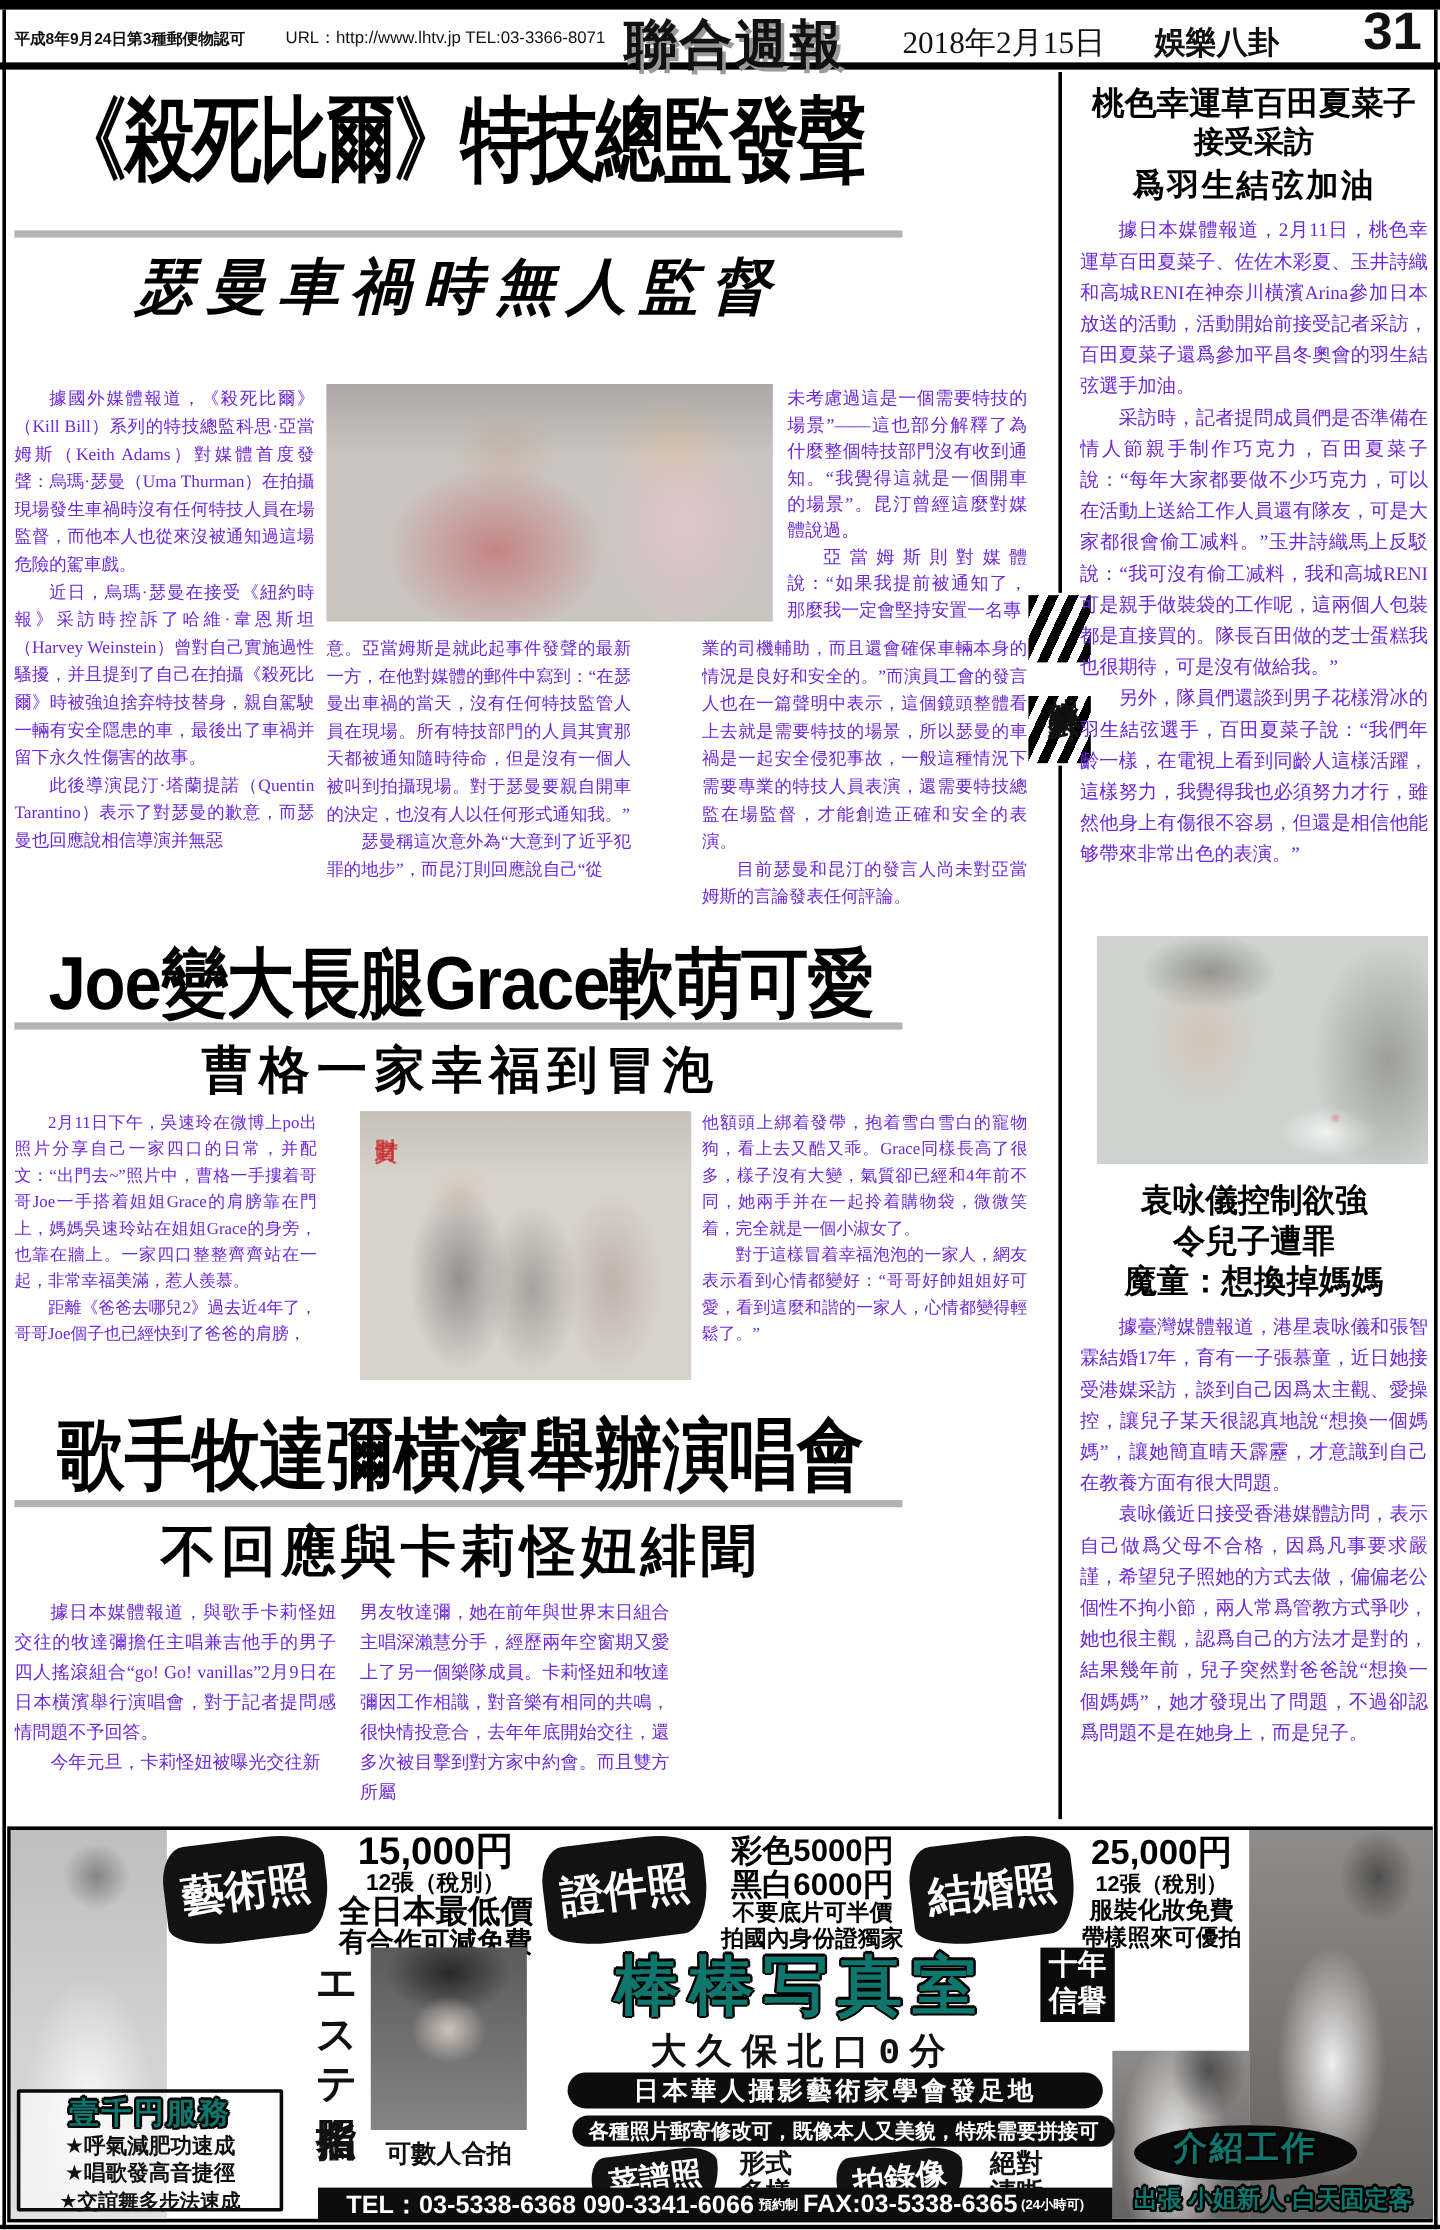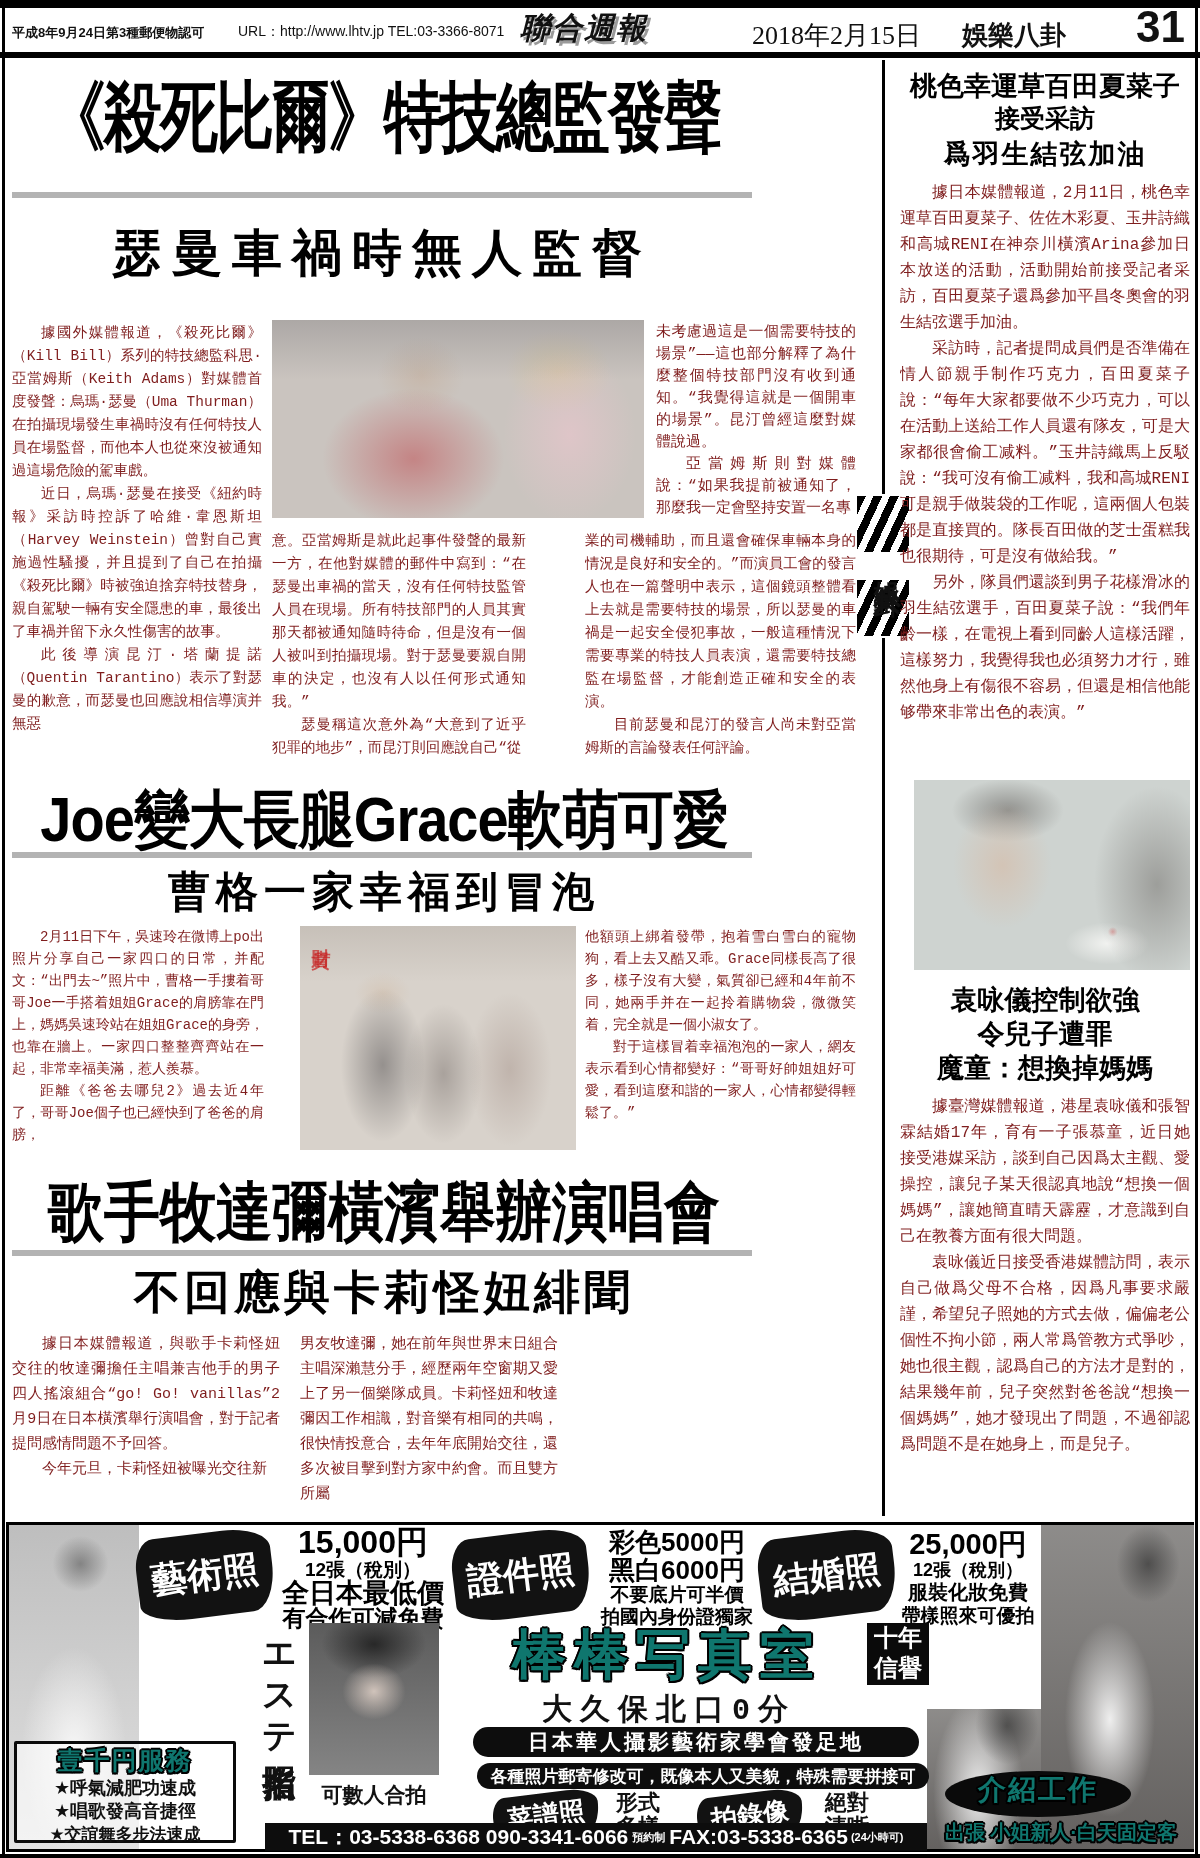--- a/index.html
+++ b/index.html
@@ -3,21 +3,21 @@
 <meta charset="utf-8">
 <style>
   html,body{margin:0;padding:0;background:#e8e8e8;}
   .page{position:relative;width:1200px;height:1858px;background:#ffffff;overflow:hidden;
         font-family:"Liberation Serif","DejaVu Serif",serif;color:#111;}
   .abs{position:absolute;}
   .sans{font-family:"Liberation Sans","DejaVu Sans",sans-serif;}
   .serif{font-family:"Liberation Serif","DejaVu Serif",serif;}
   .bar{position:absolute;background:#000;}
   .rule{position:absolute;background:#b3b3b3;}
-  .jtext{position:absolute;text-align:justify;color:#7f1d1d;overflow:hidden;font-family:Liberation Mono, monospace;}
+  .jtext{position:absolute;text-align:justify;color:#6d28d9;overflow:hidden;}
   .jtext p{margin:0;text-indent:2em;}
   .hl{position:absolute;font-weight:bold;color:#000;white-space:nowrap;text-align:center;}
   .photo{position:absolute;}
   .vert{writing-mode:vertical-rl;text-orientation:upright;}
   .stripes{width:52px;height:56px;background:repeating-linear-gradient(115deg,#000 0 8px,#fff 8px 15px);}
   .flag{position:absolute;background:#121212;color:#fff;display:flex;align-items:center;justify-content:center;
         font-weight:bold;border-radius:20px 46px 24px 50px/32px 22px 46px 18px;transform:rotate(-7deg);}
   .outline-w{color:#0f766e;font-weight:bold;
         text-shadow:2px 0 #000,-2px 0 #000,0 2px #000,0 -2px #000,1.5px 1.5px #000,-1.5px -1.5px #000,1.5px -1.5px #000,-1.5px 1.5px #000;}
   .blackbar{position:absolute;background:#0d0d0d;color:#fff;display:flex;align-items:center;justify-content:center;font-weight:bold;}
@@ -60,35 +60,35 @@
 <div class="page">
 
   <div class="bar" style="left:0;top:0;width:1200px;height:8px;"></div>
   <div class="bar" style="left:0;top:52px;width:1200px;height:6px;"></div>
   <div class="bar" style="left:2px;top:8px;width:3px;height:1848px;"></div>
   <div class="bar" style="left:1195px;top:8px;width:3px;height:1848px;"></div>
   <div class="bar" style="left:0;top:1854px;width:1200px;height:4px;"></div>
 
   <div class="abs sans" style="left:12px;top:24px;font-size:13px;font-weight:bold;">平成8年9月24日第3種郵便物認可</div>
   <div class="abs sans" style="left:238px;top:23px;font-size:14px;">URL：http://www.lhtv.jp  TEL:03-3366-8071</div>
-  <div class="abs serif" style="left:520px;top:8px;font-size:30px;font-weight:bold;letter-spacing:2px;text-shadow:3px 3px 0 #9a9a9a;font-style:italic;">聯合週報</div>
+  <div class="abs serif" style="left:520px;top:8px;font-size:44px;font-weight:bold;letter-spacing:2px;text-shadow:3px 3px 0 #9a9a9a;">聯合週報</div>
   <div class="abs serif" style="left:752px;top:18px;font-size:26px;">2018年2月15日</div>
   <div class="abs serif" style="left:962px;top:18px;font-size:26px;font-weight:bold;">娛樂八卦</div>
   <div class="abs sans" style="left:1136px;top:2px;font-size:44px;font-weight:bold;">31</div>
 
   <div class="bar" style="left:882px;top:60px;width:3px;height:1456px;"></div>
   <div class="abs" style="left:856px;top:494px;width:54px;background:#fff;padding:2px 0;">
     <div class="stripes" style="margin:0 1px;"></div>
     <div class="vert sans" style="font-size:27px;font-weight:bold;margin:8px 0 8px 13px;letter-spacing:3px;">娛樂八卦</div>
     <div class="stripes" style="margin:0 1px;"></div>
   </div>
 
   <div class="hl sans" style="left:12px;top:66px;width:744px;font-size:58px;letter-spacing:-2px;transform:scaleY(1.32);transform-origin:top;">《殺死比爾》特技總監發聲</div>
   <div class="rule" style="left:12px;top:192px;width:740px;height:6px;"></div>
-  <div class="hl serif" style="left:12px;top:220px;width:740px;font-size:50px;letter-spacing:10px;">瑟曼車禍時無人監督</div>
+  <div class="hl serif" style="left:12px;top:206px;width:740px;font-size:50px;font-style:italic;letter-spacing:10px;">瑟曼車禍時無人監督</div>
 
   <div class="jtext serif" style="left:12px;top:322px;width:250px;height:438px;font-size:14.5px;line-height:23px;">
     <p>據國外媒體報道，《殺死比爾》（Kill Bill）系列的特技總監科思·亞當姆斯（Keith Adams）對媒體首度發聲：烏瑪·瑟曼（Uma Thurman）在拍攝現場發生車禍時沒有任何特技人員在場監督，而他本人也從來沒被通知過這場危險的駕車戲。</p>
     <p>近日，烏瑪·瑟曼在接受《紐約時報》采訪時控訴了哈維·韋恩斯坦（Harvey Weinstein）曾對自己實施過性騷擾，并且提到了自己在拍攝《殺死比爾》時被強迫捨弃特技替身，親自駕駛一輛有安全隱患的車，最後出了車禍并留下永久性傷害的故事。</p>
     <p>此後導演昆汀·塔蘭提諾（Quentin Tarantino）表示了對瑟曼的歉意，而瑟曼也回應說相信導演并無惡</p>
   </div>
 
   <div class="photo ph-killbill" style="left:272px;top:320px;width:372px;height:198px;"></div>
 
   <div class="jtext serif" style="left:656px;top:322px;width:200px;height:198px;font-size:15px;line-height:22px;">

